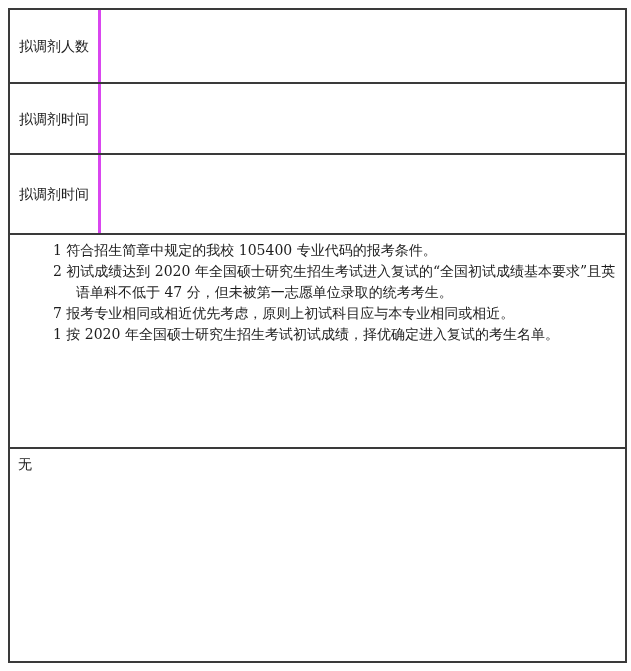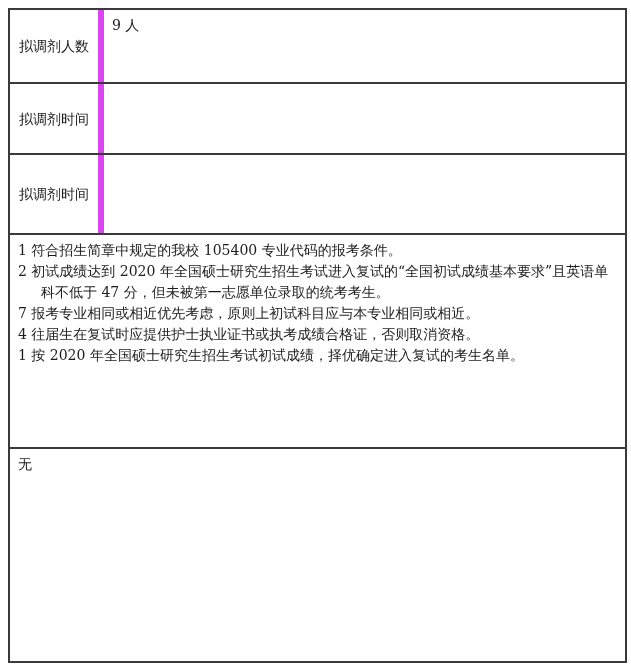--- a/index.html
+++ b/index.html
@@ -31,65 +31,62 @@
   }
   .row:last-child { border-bottom: none; }
   .row-1 { height: 72px; }
   .row-2 { height: 69px; }
   .row-3 { height: 78px; }
   .row-4 { height: 212px; }
   .row-5 { height: 212px; }
   .label-cell {
     width: 88px;
     flex: 0 0 88px;
-    border-right: 6px solid #d946ef;
+    border-right: 3px solid #d946ef;
     display: flex;
     flex-direction: column;
     align-items: center;
     justify-content: center;
     text-align: center;
     line-height: 22px;
   }
   .content-cell {
     flex: 1 1 auto;
     padding: 5px 4px 0 8px;
     line-height: 21px;
     overflow: hidden;
   }
   .criteria-item {
     padding-left: 23px;
     text-indent: -23px;
+    margin-left: 35px;
   }
 </style>
 </head>
 <body>
 
 <div class="doc-table">
 
   <div class="row row-1">
     <div class="label-cell">拟调剂人数</div>
-    <div class="content-cell">
-      <div>9 人</div>
-    </div>
   </div>
 
   <div class="row row-2">
     <div class="label-cell">拟调剂时间</div>
   </div>
 
   <div class="row row-3">
     <div class="label-cell">拟调剂时间</div>
   </div>
 
   <div class="row row-4">
     <div class="content-cell">
       <div class="criteria-item">1 符合招生简章中规定的我校 105400 专业代码的报考条件。</div>
       <div class="criteria-item">2 初试成绩达到 2020 年全国硕士研究生招生考试进入复试的“全国初试成绩基本要求”且英语单科不低于 47 分，但未被第一志愿单位录取的统考考生。</div>
       <div class="criteria-item">7 报考专业相同或相近优先考虑，原则上初试科目应与本专业相同或相近。</div>
-      <div class="criteria-item">4 往届生在复试时应提供护士执业证书或执考成绩合格证，否则取消资格。</div>
       <div class="criteria-item">1 按 2020 年全国硕士研究生招生考试初试成绩，择优确定进入复试的考生名单。</div>
     </div>
   </div>
 
   <div class="row row-5">
     <div class="content-cell">
       <div>无</div>
     </div>
   </div>
 

